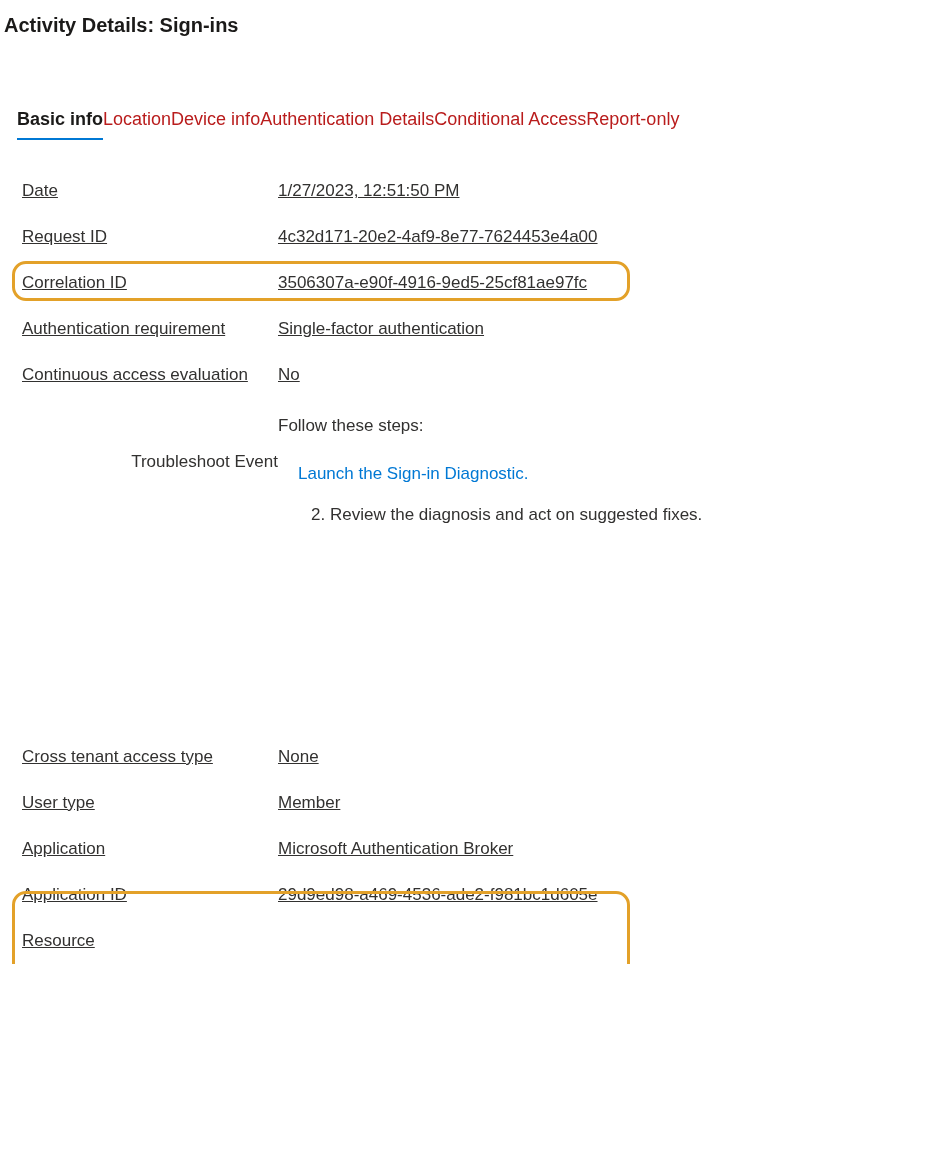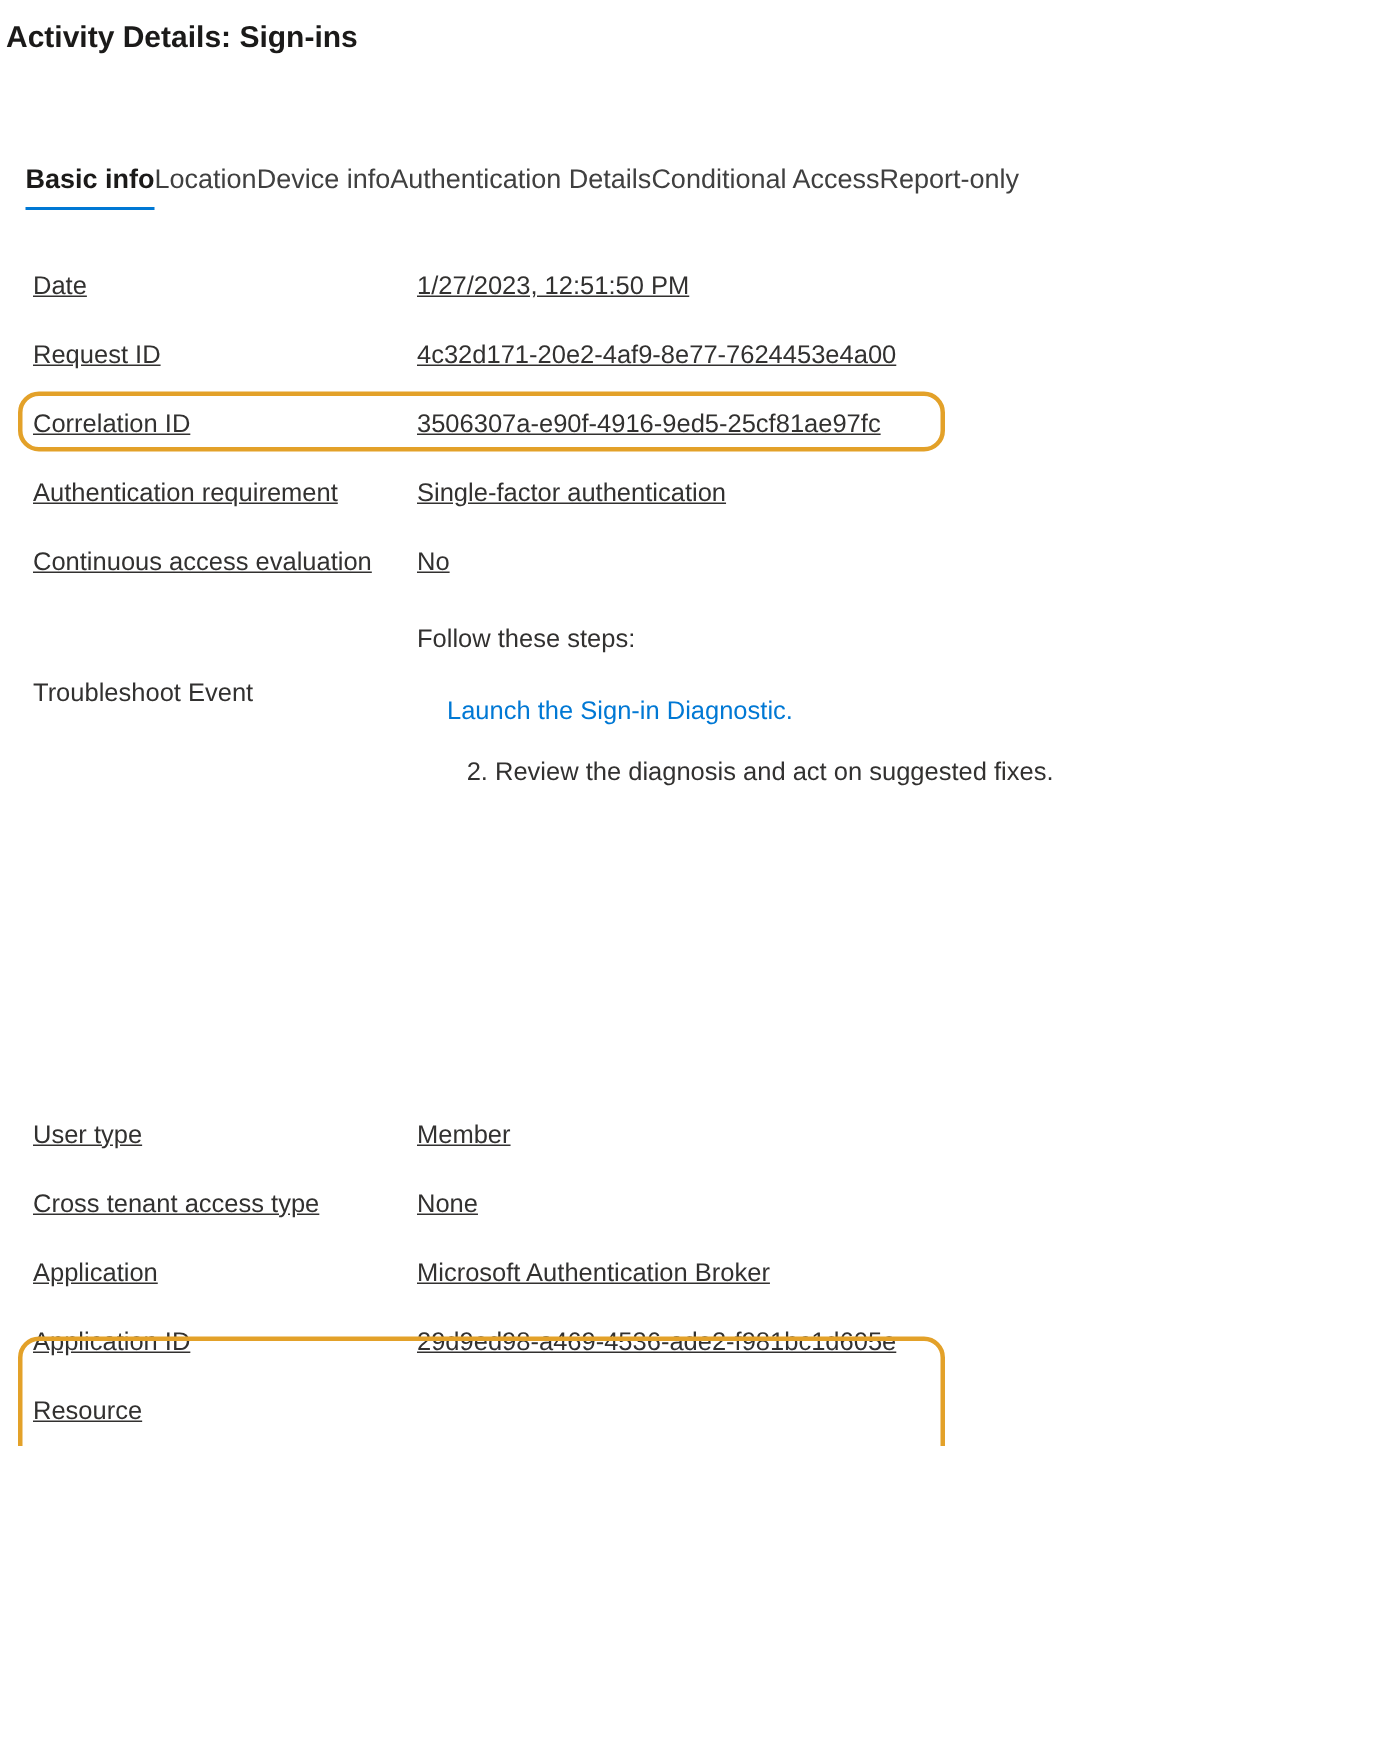--- a/index.html
+++ b/index.html
@@ -20,21 +20,21 @@
       color: #1b1a19;
       margin: 14px 0 0 4px;
     }
     .tabs {
       display: flex;
       margin: 72px 0 0 17px;
       border-bottom: none;
     }
     .tab {
       font-size: 18px;
-      color: #404040;
+      color: #b91c1c;
       padding-bottom: 8px;
       cursor: pointer;
       position: relative;
     }
     .tab.active {
       font-weight: 600;
       color: #1b1a19;
     }
     .tab.active::after {
       content: "";
@@ -74,20 +74,21 @@
     }
     .troubleshoot-row {
       display: flex;
       align-items: flex-start;
       font-size: 17px;
     }
     .troubleshoot-row .label {
       width: 256px;
       flex-shrink: 0;
       margin-top: 36px;
+      text-align: right;
     }
     .steps-intro {
       margin-bottom: 18px;
     }
     .steps-list {
       list-style: decimal;
       padding-left: 52px;
       line-height: 2.4;
     }
     .link {
@@ -149,26 +150,26 @@
             <li style="list-style:none;margin-left:-42px;"><span class="link">Launch the Sign-in Diagnostic.</span></li>
             <li>Review the diagnosis and act on suggested fixes.</li>
           </ol>
         </div>
       </div>
     </div>
   </div>
 
   <div class="section-2">
     <div class="row">
+      <div class="label">Cross tenant access type</div>
+      <div class="value">None</div>
+    </div>
+    <div class="row">
       <div class="label">User type</div>
       <div class="value">Member</div>
-    </div>
-    <div class="row">
-      <div class="label">Cross tenant access type</div>
-      <div class="value">None</div>
     </div>
     <div class="row">
       <div class="label">Application</div>
       <div class="value">Microsoft Authentication Broker</div>
     </div>
     <div class="row">
       <div class="label">Application ID</div>
       <div class="value">29d9ed98-a469-4536-ade2-f981bc1d605e</div>
     </div>
     <div class="row">

